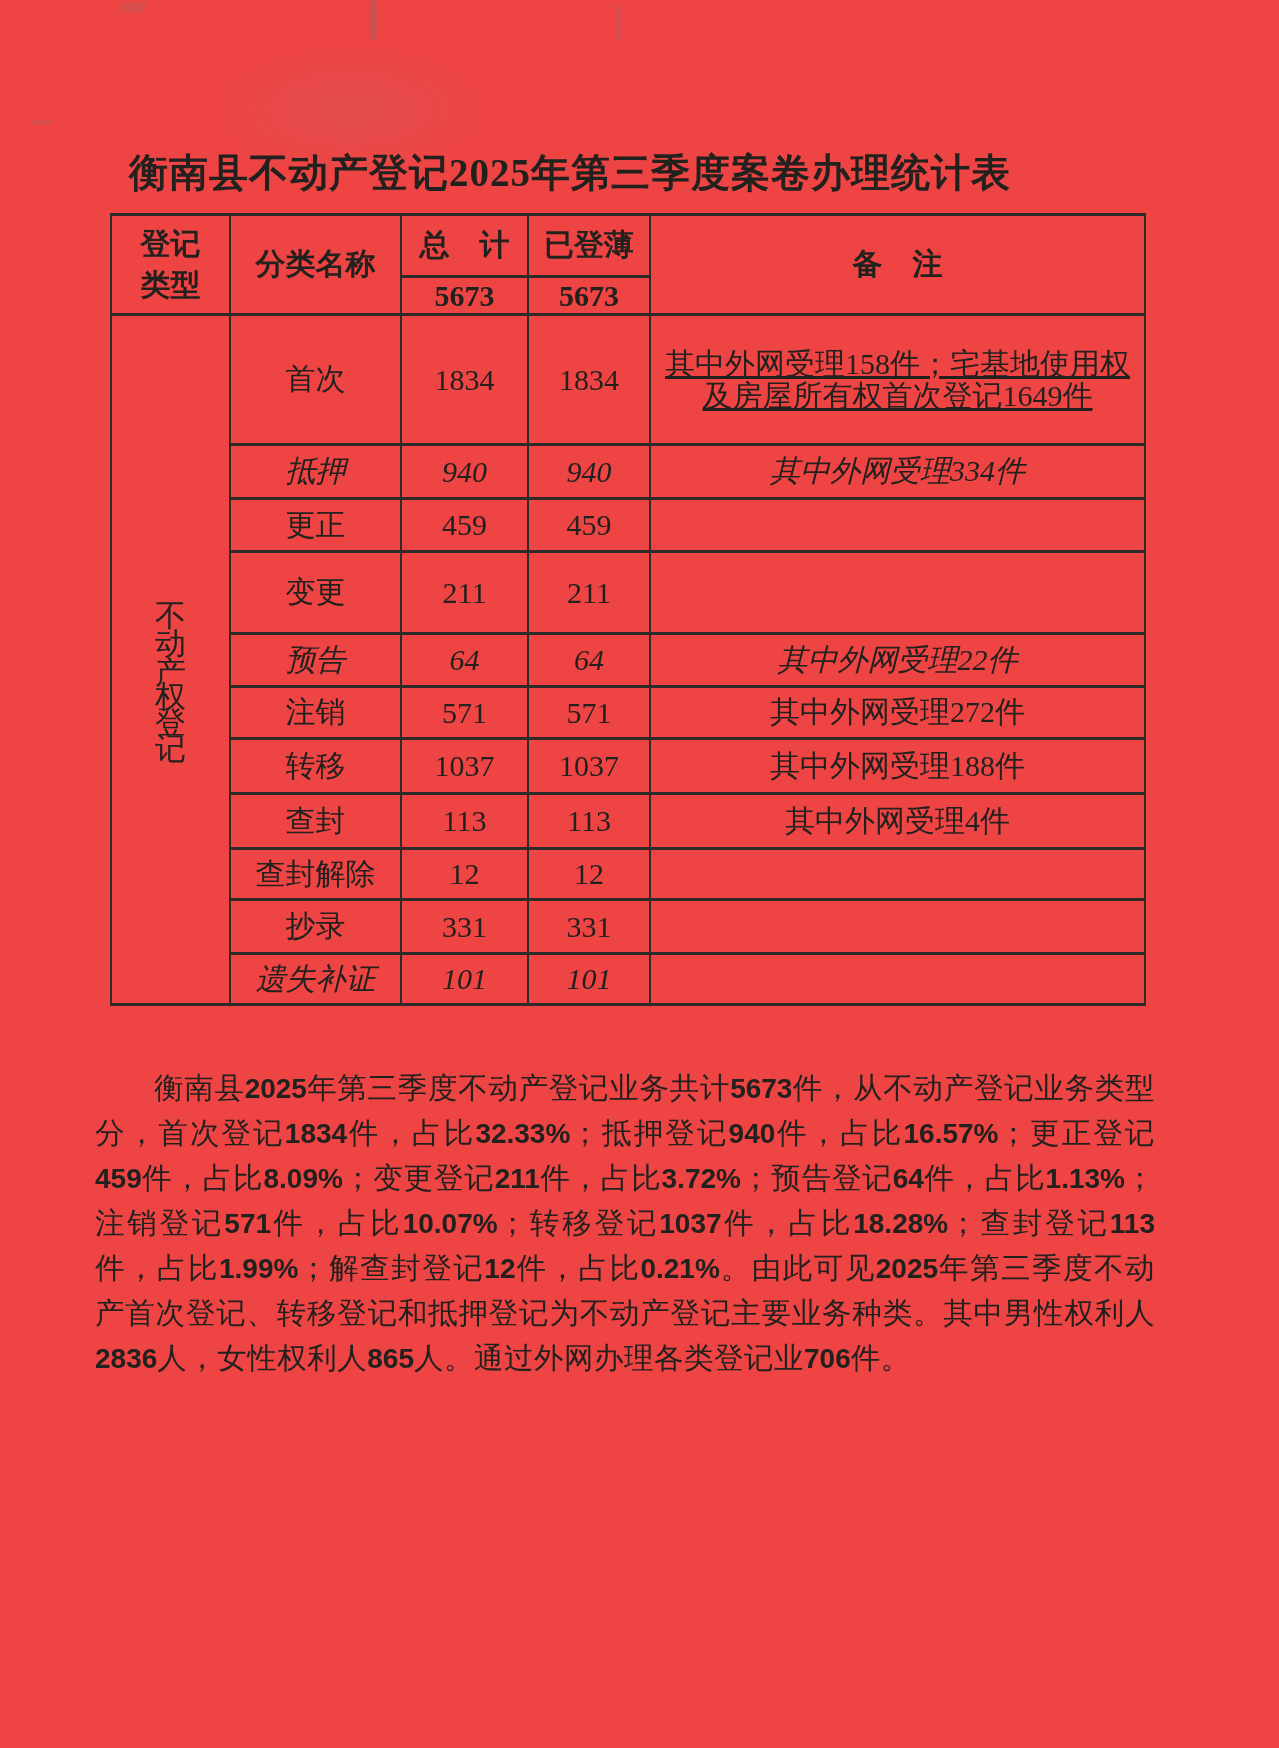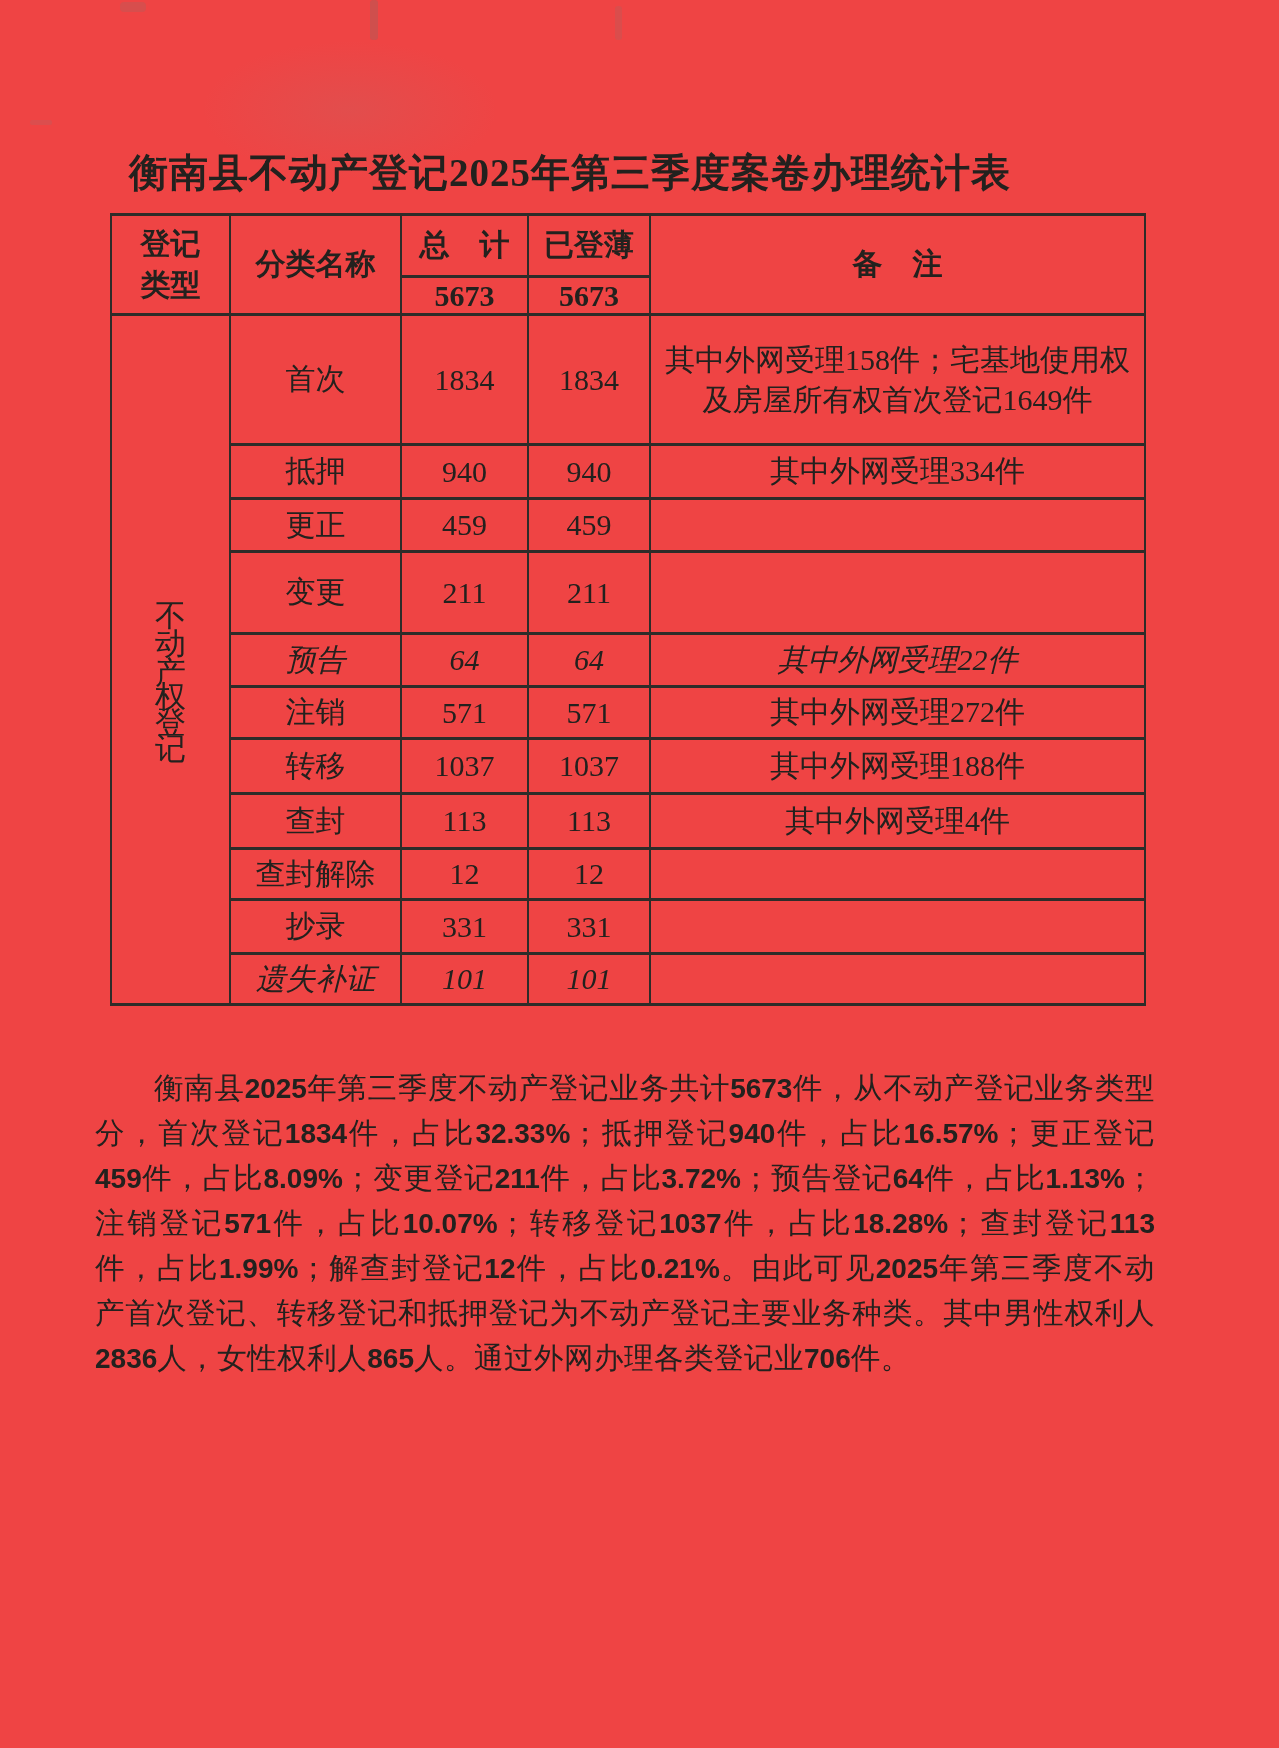--- a/index.html
+++ b/index.html
@@ -43,33 +43,34 @@
     vertical-align:middle;
     font-size:30px;
     padding:0 6px;
     overflow:hidden;
   }
   td.hdr{font-weight:700;font-size:31px;}
   td.totval{font-weight:700;font-size:30px;}
   td.remark-long{
     text-align:left;
     padding:4px 8px 4px 10px;
-    line-height:40px;
+    line-height:32px;
     font-size:30px;
+    text-decoration:underline;
   }
   .vlabel{
     writing-mode:vertical-lr;
     text-orientation:upright;
     display:inline-block;
     font-size:31px;
     letter-spacing:26px;
     line-height:1;
   }
   tr.rhA{height:62px;} tr.rhB{height:38px;}
-  tr.rh0{height:130px;} tr.rh1{height:54px;} tr.rh2{height:53px;}
+  tr.rh0{height:130px;} tr.rh1{height:54px;font-style:italic;} tr.rh2{height:53px;}
   tr.rh3{height:82px;}  tr.rh4{height:53px;font-style:italic;} tr.rh5{height:52px;}
   tr.rh6{height:55px;}  tr.rh7{height:55px;} tr.rh8{height:51px;margin-left:48px;}
   tr.rh9{height:54px;}  tr.rh10{height:51px;font-style:italic;}
 
   .summary{
     position:absolute;left:95px;top:1036px;width:1060px;
     font-size:29.5px;line-height:45px;
     text-align:justify;
     text-indent:59px;
     letter-spacing:0.5px;

